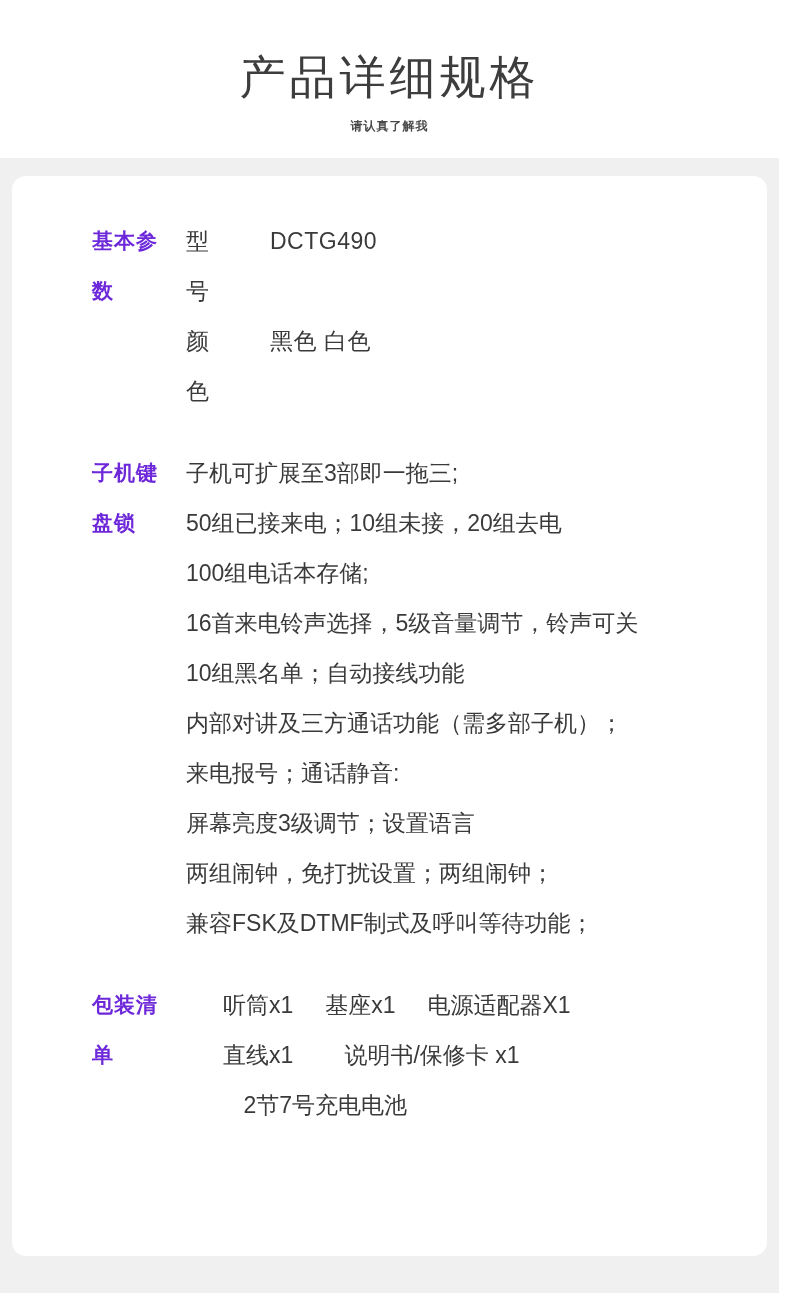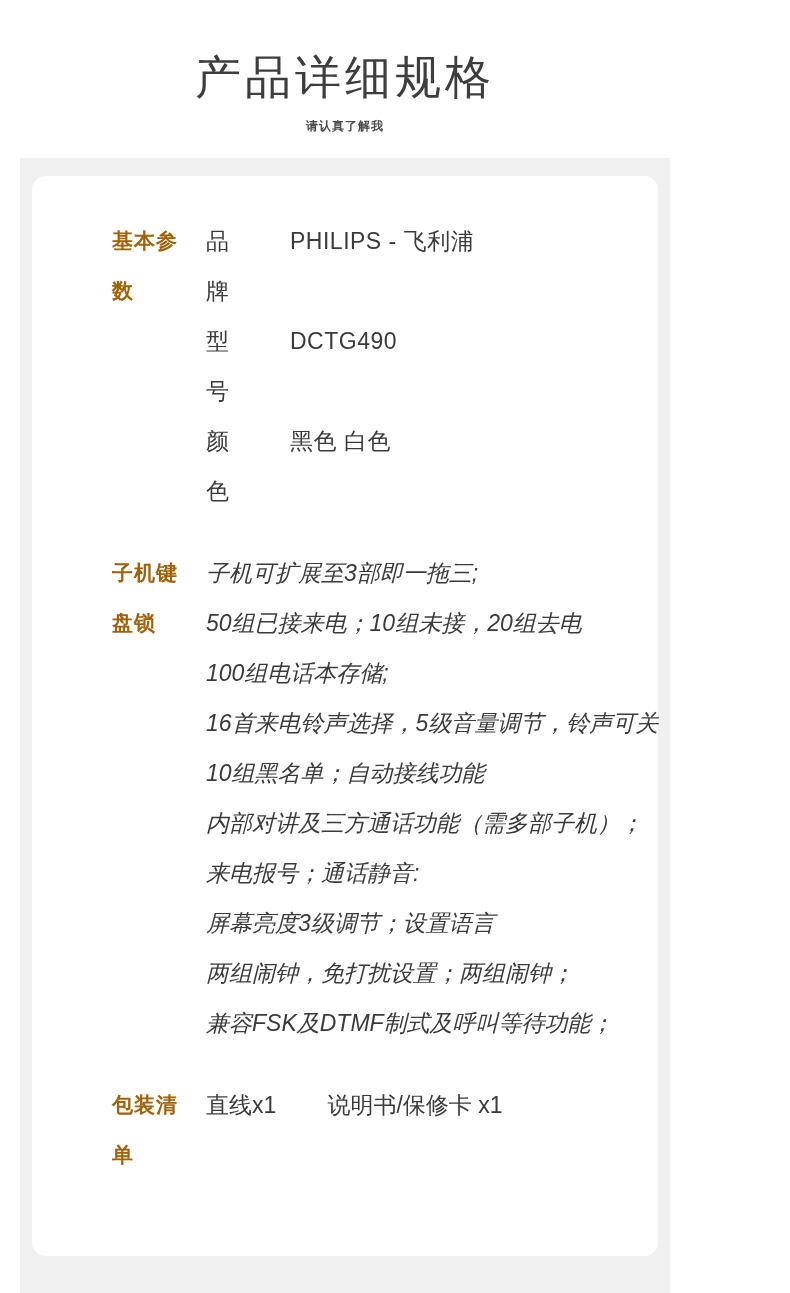--- a/index.html
+++ b/index.html
@@ -9,25 +9,24 @@
   body {
     width: 790px;
     height: 1293px;
     background: #ffffff;
     font-family: "Liberation Sans", "DejaVu Sans", sans-serif;
     color: #333333;
     overflow: hidden;
   }
   .page {
     position: relative;
-    width: 650px;
+    width: 779px;
     height: 1293px;
     background: #ffffff;
     box-sizing: border-box;
-    margin-left: 20px;
   }
   .header {
     width: 100%;
     padding-top: 48px;
     padding-bottom: 22px;
     text-align: center;
     background: #ffffff;
   }
   .header-title {
     font-size: 46px;
@@ -57,28 +56,28 @@
     width: 100%;
     height: 1080px;
     box-sizing: border-box;
     padding: 40px 26px 20px 26px;
   }
   .section {
     display: flex;
     align-items: flex-start;
     margin-bottom: 32px;
   }
-  .section:last-child { margin-bottom: 0; }
+  .section:last-child { margin-bottom: 0; gap: 37px; }
   .section-label {
     width: 140px;
     flex: 0 0 140px;
     font-size: 21px;
     line-height: 50px;
     font-weight: bold;
-    color: #a16207;
+    color: #6d28d9;
     letter-spacing: 1px;
     padding-left: 54px;
     box-sizing: border-box;
   }
   .section-content {
     flex: 1 1 auto;
     padding-left: 8px;
   }
   .spec-row {
     display: flex;
@@ -93,21 +92,20 @@
     letter-spacing: 10px;
   }
   .spec-val {
     letter-spacing: 0.5px;
   }
   .feature-line {
     font-size: 23px;
     line-height: 50px;
     color: #3a3a3a;
     white-space: nowrap;
-    font-style: italic;
   }
   .pack-line {
     font-size: 23px;
     line-height: 50px;
     color: #3a3a3a;
     white-space: pre;
   }
   .pack-line.indent { padding-left: 14px; }
   .footer-gap {
     height: 22px;
@@ -124,24 +122,20 @@
     <div class="header-subtitle">请认真了解我</div>
   </div>
 
   <div class="body-area">
     <div class="card">
 
       <div class="section">
         <div class="section-label">基本参数</div>
         <div class="section-content">
           <div class="spec-row">
-            <span class="spec-key">品　牌</span>
-            <span class="spec-val">PHILIPS - 飞利浦</span>
-          </div>
-          <div class="spec-row">
             <span class="spec-key">型　号</span>
             <span class="spec-val">DCTG490</span>
           </div>
           <div class="spec-row">
             <span class="spec-key">颜　色</span>
             <span class="spec-val">黑色 白色</span>
           </div>
         </div>
       </div>
 
@@ -157,21 +151,23 @@
           <div class="feature-line">来电报号；通话静音:</div>
           <div class="feature-line">屏幕亮度3级调节；设置语言</div>
           <div class="feature-line">两组闹钟，免打扰设置；两组闹钟；</div>
           <div class="feature-line">兼容FSK及DTMF制式及呼叫等待功能；</div>
         </div>
       </div>
 
       <div class="section">
         <div class="section-label">包装清单</div>
         <div class="section-content">
+          <div class="pack-line">听筒x1     基座x1     电源适配器X1</div>
           <div class="pack-line">直线x1        说明书/保修卡 x1</div>
+          <div class="pack-line indent"> 2节7号充电电池</div>
         </div>
       </div>
 
     </div>
   </div>
 
   <div class="footer-gap"></div>
 </div>
 
 </body></html>

